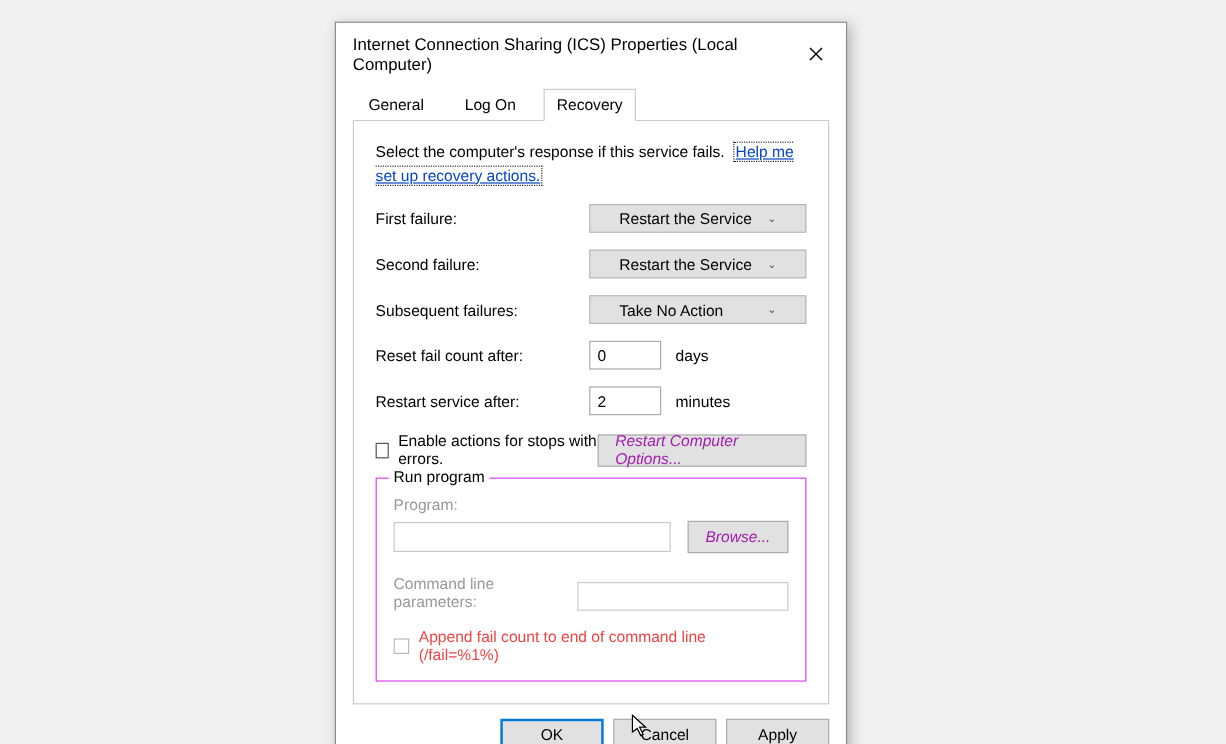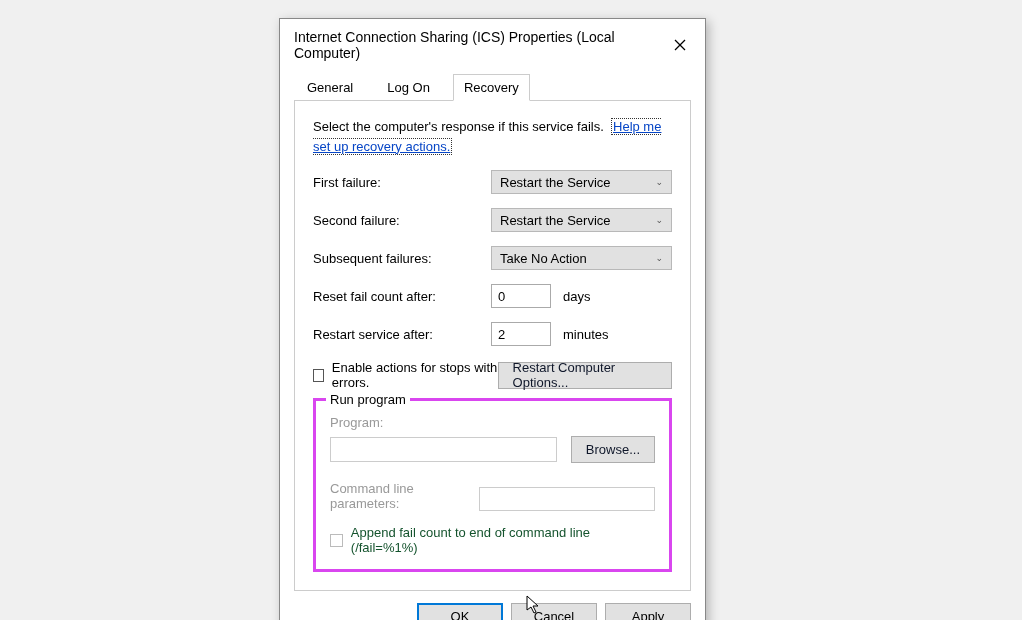--- a/index.html
+++ b/index.html
@@ -12,40 +12,40 @@
     .tabs { position: relative; margin: 4px 14px 0 14px; }
     .tabstrip { display: flex; gap: 12px; border-bottom: 1px solid #ccc; padding-left: 2px; }
     .tab { padding: 5px 10px; font-size: 13px; position: relative; top: 1px; cursor: pointer; }
     .tab.active { background: #fff; border: 1px solid #ccc; border-bottom: 1px solid #fff; }
     .tab.inactive { border: 1px solid transparent; }
     .tabpage { border: 1px solid #ccc; border-top: none; padding: 16px 18px 18px 18px; background: #fff; }
     .intro { margin-bottom: 14px; line-height: 1.5; }
     .helplink { color: #0645c6; text-decoration: underline; border: 1px dotted #333; padding: 0 1px; cursor: pointer; }
     .row { display: flex; align-items: center; margin-bottom: 14px; }
     .row-label { width: 178px; }
-    .dropdown { flex: 1; height: 24px; background: #e1e1e1; border: 1px solid #b8b8b8; display: flex; align-items: center; justify-content: space-between; padding: 0 8px; cursor: pointer; }
+    .dropdown { flex: 1; height: 24px; background: #e1e1e1; border: 1px solid #b8b8b8; display: flex; align-items: center; justify-content: space-between; padding: 0 24px; cursor: pointer; }
     .dropdown .chev { font-size: 9px; color: #555; }
     .numfield { width: 60px; height: 24px; border: 1px solid #aaa; padding: 0 6px; font-size: 13px; text-align: left; }
     .unit { margin-left: 12px; }
     .chkrow { display: flex; align-items: center; margin-top: 4px; margin-bottom: 8px; }
     .checkbox { width: 13px; height: 13px; border: 1px solid #555; margin-right: 8px; background: #fff; cursor: pointer; }
     .checkbox.disabled { border-color: #bbb; cursor: default; }
     .btn { height: 27px; background: #e1e1e1; border: 1px solid #adadad; display: inline-flex; align-items: center; justify-content: center; padding: 0 14px; cursor: pointer; font-size: 13px; }
-    .btn.disabled { color: #0f172a; cursor: default; }
+    .btn.disabled { color: #a21caf; cursor: default; font-style: italic; }
     .btn.default { border: 2px solid #0078d7; }
     .restartopts { width: 210px; margin-left: auto; }
-    .fieldset { border: 3px solid #d946ef; padding: 10px 14px 14px 14px; position: relative; margin-top: 6px; }
+    .fieldset { border: 1px solid #d946ef; padding: 10px 14px 14px 14px; position: relative; margin-top: 6px; }
     .legend { position: absolute; top: -9px; left: 10px; background: #fff; padding: 0 4px; font-size: 13px; }
     .muted { color: #999; }
     .program-input { width: 300px; height: 25px; border: 1px solid #ccc; background: #fff; padding: 0 4px; }
     .browse-btn { margin-left: 14px; width: 86px; }
     .cmdline-row { display: flex; align-items: flex-end; margin-top: 18px; }
     .cmdline-label { width: 230px; color: #999; }
     .cmdline-input { width: 176px; height: 24px; border: 1px solid #ccc; background: #fff; }
-    .append-row { margin-top: 14px; display: flex; align-items: center; color: #14532d; }
+    .append-row { margin-top: 14px; display: flex; align-items: center; color: #ef4444; }
     .footer { display: flex; justify-content: flex-end; gap: 8px; padding: 12px 14px 14px 14px; }
     .footer .btn { width: 86px; }
     .cursor { position: absolute; left: 526px; top: 595px; pointer-events: none; }
     .cursor svg { width: 14px; height: 20px; }
   </style>
 </head>
 <body>
 
 <div class="dialog">
   <div class="titlebar">

